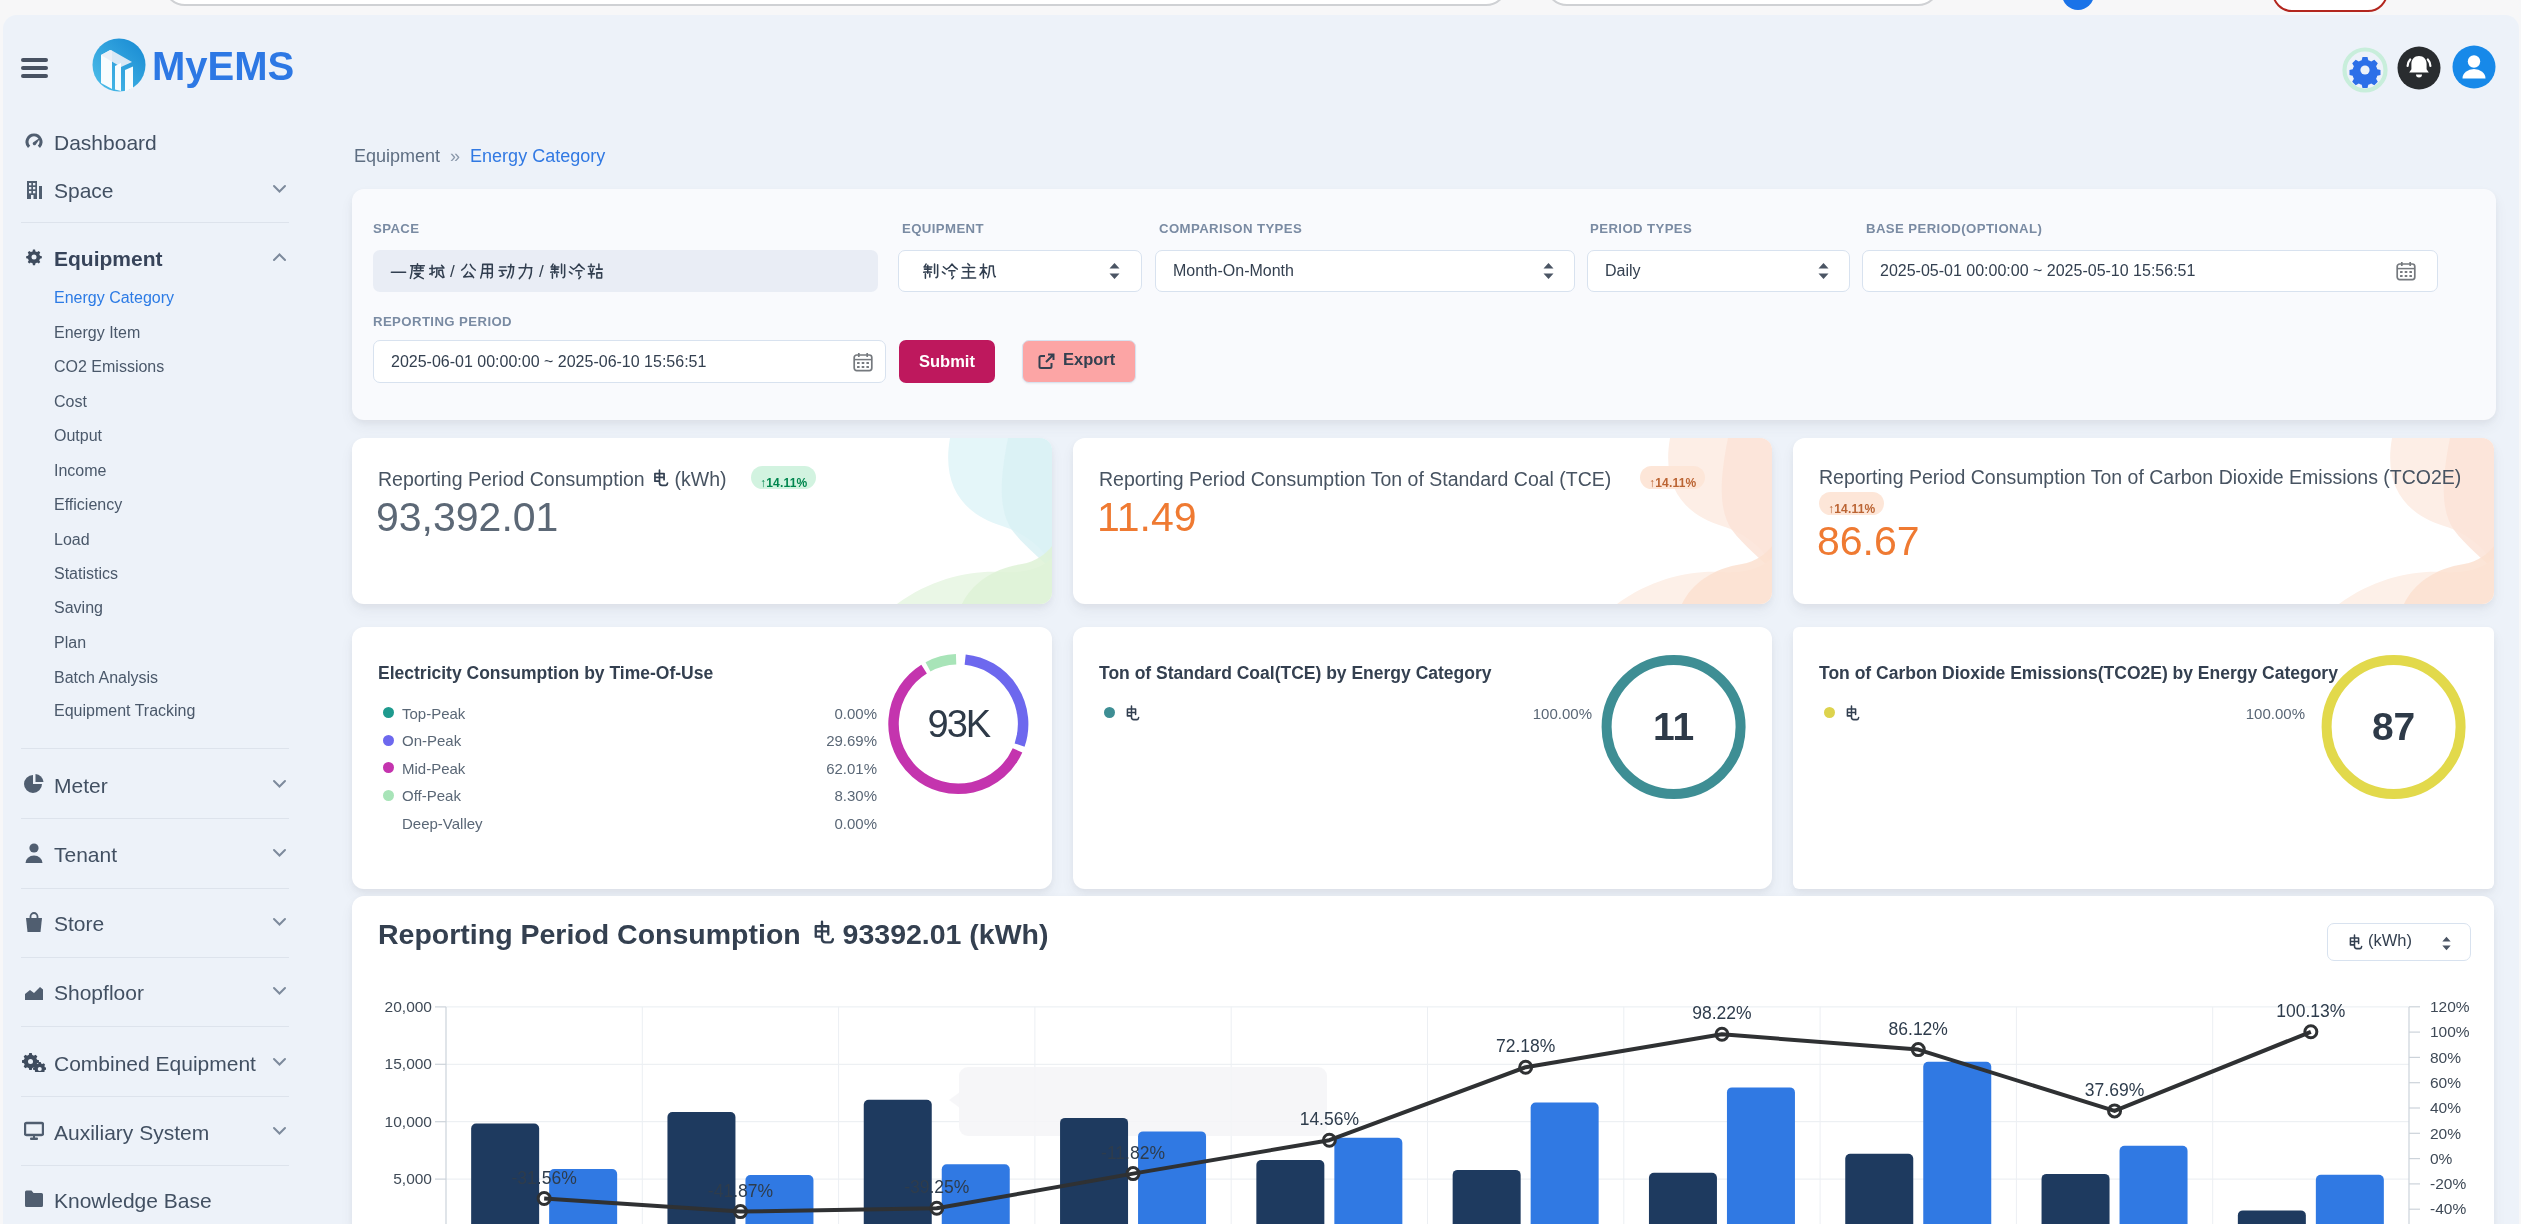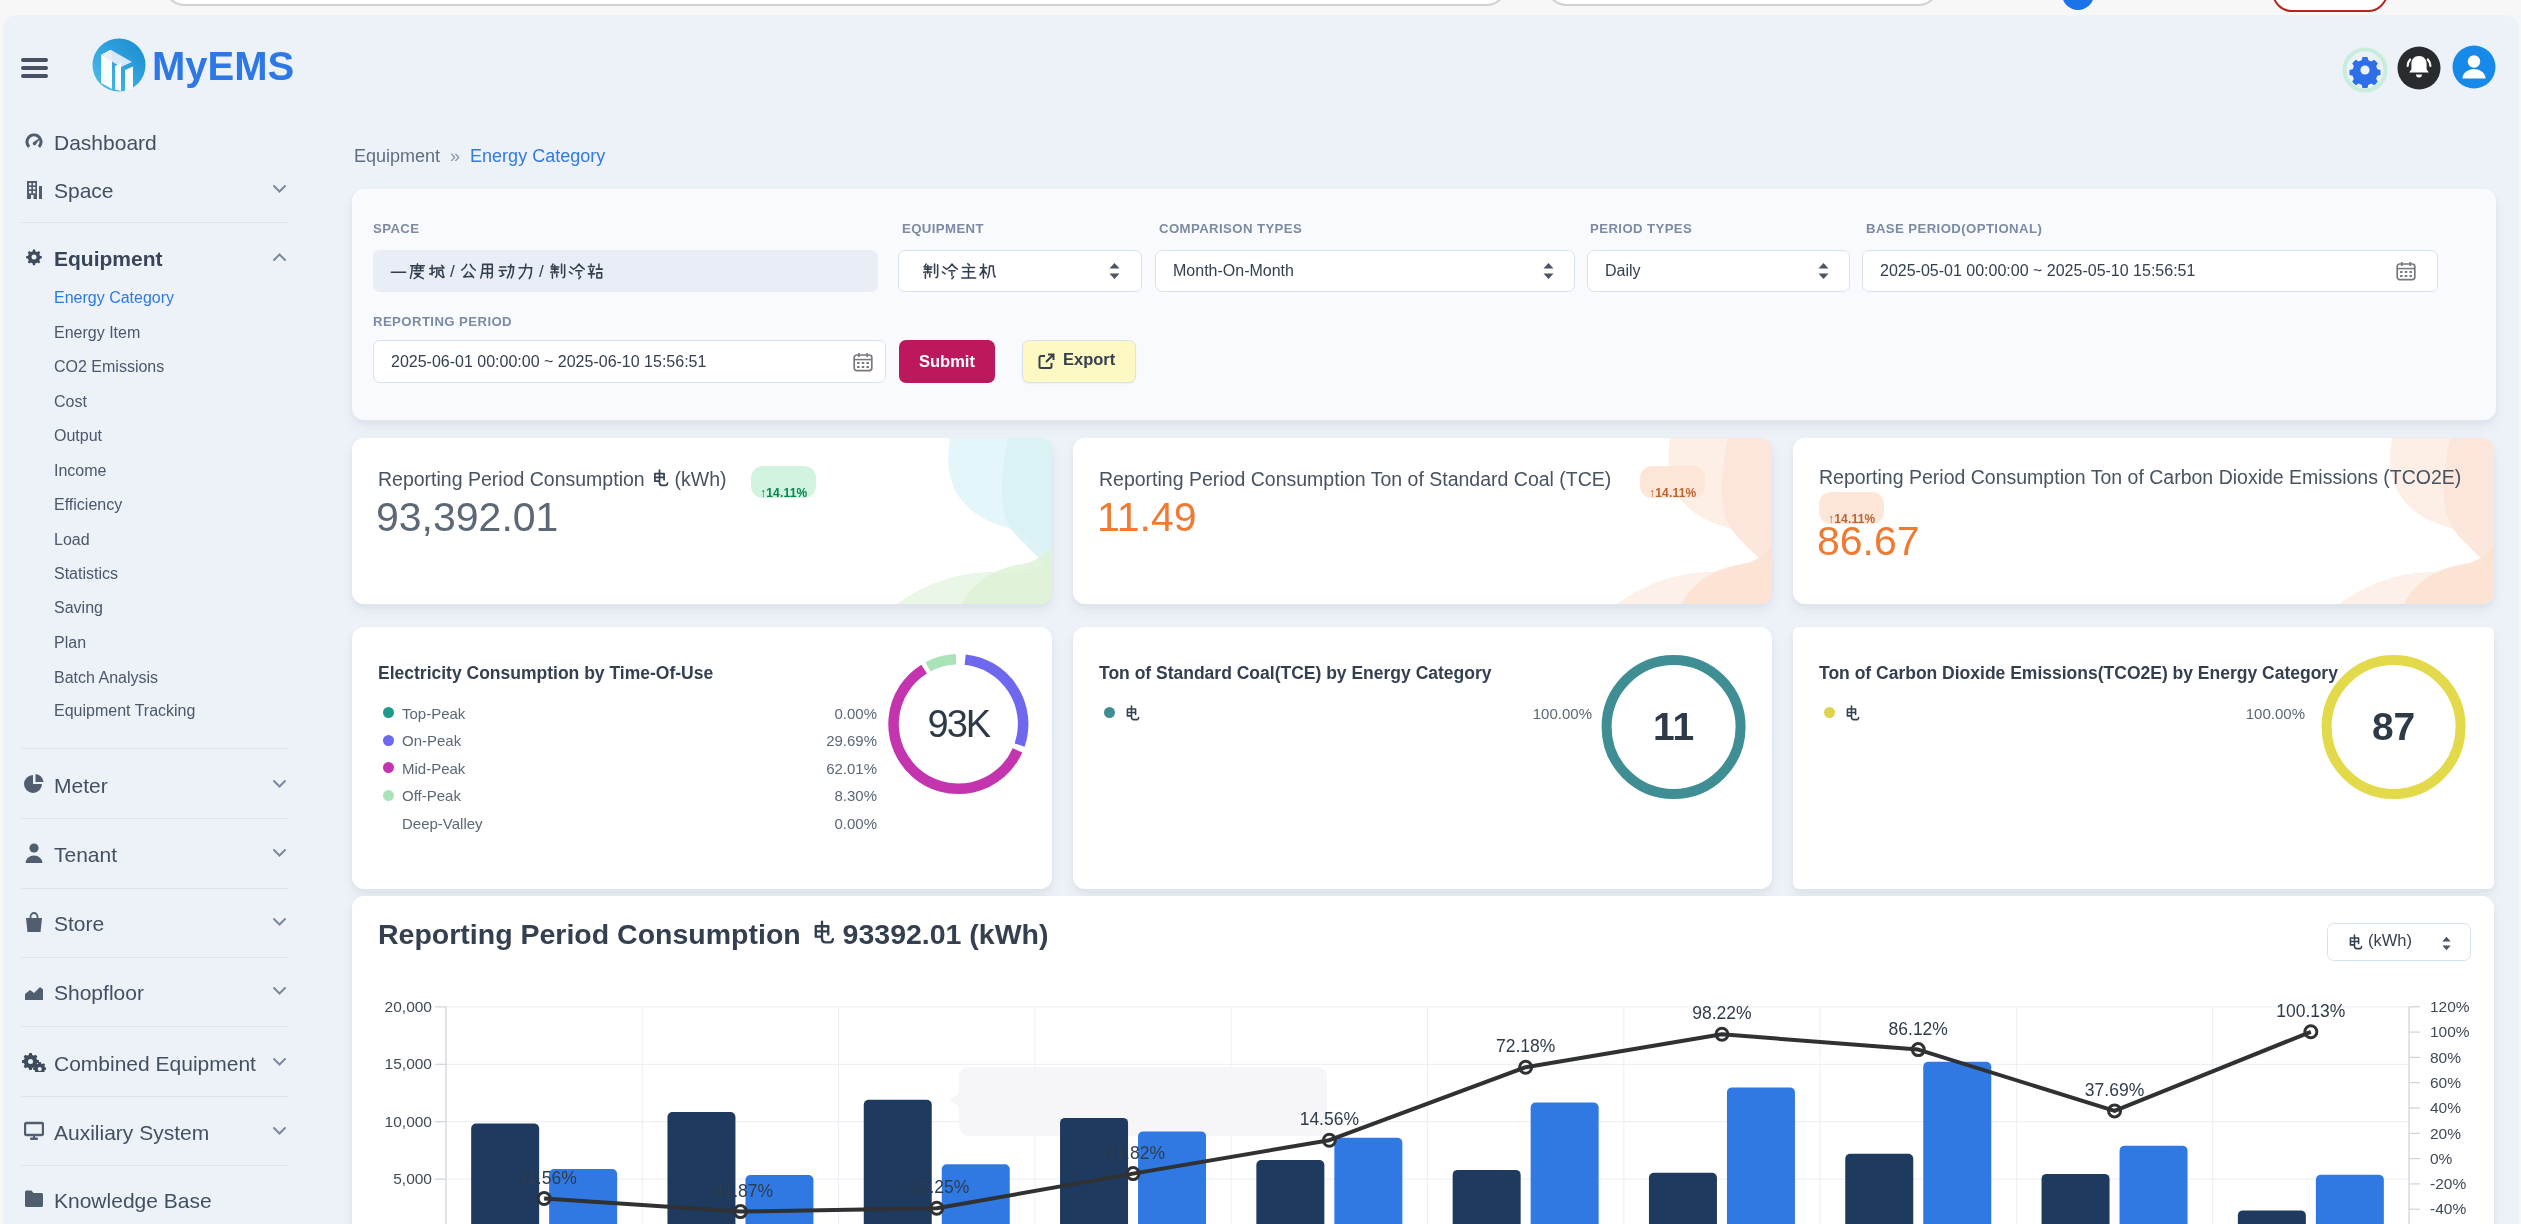--- a/index.html
+++ b/index.html
@@ -6,21 +6,21 @@
   html,body { width:2521px; height:1224px; overflow:hidden; background:#f7f7f8; font-family:"Liberation Sans", sans-serif; }
   .abs { position:absolute; }
   #panel { position:absolute; left:3px; top:15px; width:2516px; height:1209px; background:#edf2f9; border-radius:14px 14px 0 0; }
   .card { position:absolute; background:#fff; border-radius:12px; box-shadow:0 7px 14px 0 rgba(65,69,88,.06), 0 3px 6px 0 rgba(0,0,0,.04); }
   .navtxt { font-size:21px; color:#425062; font-weight:500; }
   .subtxt { font-size:16px; color:#4a586a; font-weight:400; }
   .chev { position:absolute; }
   .divider { position:absolute; left:21px; width:268px; height:1px; background:#dde3ec; }
   .lbl { position:absolute; font-size:13.2px; font-weight:700; color:#7a8ba3; letter-spacing:.4px; }
   .inp { position:absolute; height:42px; background:#fff; border:1px solid #d8e2ef; border-radius:7px; font-size:16px; color:#344050; line-height:40px; padding-left:17px; white-space:nowrap; }
-  .badge { position:absolute; height:23px; border-radius:12px; font-size:12px; font-weight:700; line-height:23px; padding:16px 9px; letter-spacing:.2px; }
+  .badge { position:absolute; height:23px; border-radius:12px; font-size:12px; font-weight:700; line-height:23px; padding:6px 9px; letter-spacing:.2px; }
   .ct { position:absolute; font-size:17.5px; font-weight:700; color:#344050; }
   .leg { position:absolute; font-size:15px; color:#5a6776; }
   .pct { position:absolute; font-size:15px; color:#5a6776; text-align:right; width:90px; }
   .dot { position:absolute; width:11px; height:11px; border-radius:50%; }
   .hs { stroke:#323f50; stroke-width:9; fill:none; stroke-linecap:round; stroke-linejoin:round; }
 </style>
 </head>
 <body>
 
 <div class="abs" style="left:0;top:0;width:2521px;height:15px;background:#f7f7f8;">
@@ -333,21 +333,21 @@
       <rect x="4" y="10" width="2.6" height="2" rx=".5"></rect>
       <rect x="8.7" y="10" width="2.6" height="2" rx=".5"></rect>
       <rect x="13.4" y="10" width="2.6" height="2" rx=".5"></rect>
       <rect x="4" y="14" width="2.6" height="2" rx=".5"></rect>
       <rect x="8.7" y="14" width="2.6" height="2" rx=".5"></rect>
       <rect x="13.4" y="14" width="2.6" height="2" rx=".5"></rect>
     </g>
   </svg>
 
 <div class="abs" style="left:899px;top:340px;width:96px;height:43px;background:#be185d;border-radius:7px;color:#fff;font-size:16.5px;font-weight:700;text-align:center;line-height:43px;">Submit</div>
-<div class="abs" style="left:1022px;top:340px;width:114px;height:43px;background:#fef9c3;border:1px solid #d8e2ef;border-radius:7px;box-shadow:0 1px 2px rgba(0,0,0,.05);">
+<div class="abs" style="left:1022px;top:340px;width:114px;height:43px;background:#fca5a5;border:1px solid #d8e2ef;border-radius:7px;box-shadow:0 1px 2px rgba(0,0,0,.05);">
   <svg class="abs" style="left:15px;top:12px" width="17" height="17" viewBox="0 0 17 17">
       <path d="M7 3 H3 a1.5 1.5 0 0 0 -1.5 1.5 v9 a1.5 1.5 0 0 0 1.5 1.5 h9 a1.5 1.5 0 0 0 1.5 -1.5 V10" fill="none" stroke="#344050" stroke-width="2"></path>
       <path d="M10 1.5 h5.5 V7 M15 2 L8 9" fill="none" stroke="#344050" stroke-width="2"></path>
     </svg>
   <div class="abs" style="left:40px;top:9px;font-size:16.5px;font-weight:600;color:#344050;">Export</div>
 </div>
 
 <div class="card" style="left:352px;top:438px;width:700px;height:166px;overflow:hidden;">
   <svg class="abs" style="right:0;top:0" width="210" height="166" viewBox="0 0 210 166">
     <path d="M108 0 C100 45 118 75 160 88 C185 96 203 112 210 128 L210 0 Z" fill="#e4f6f9"></path>

